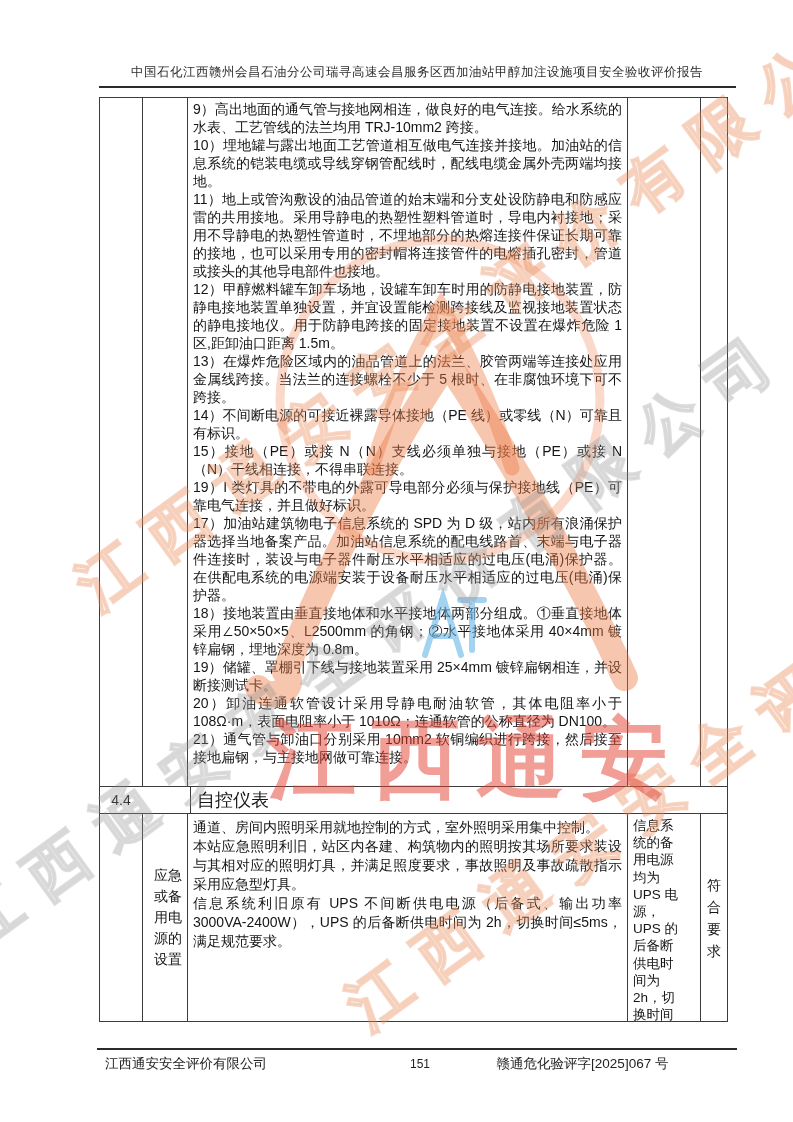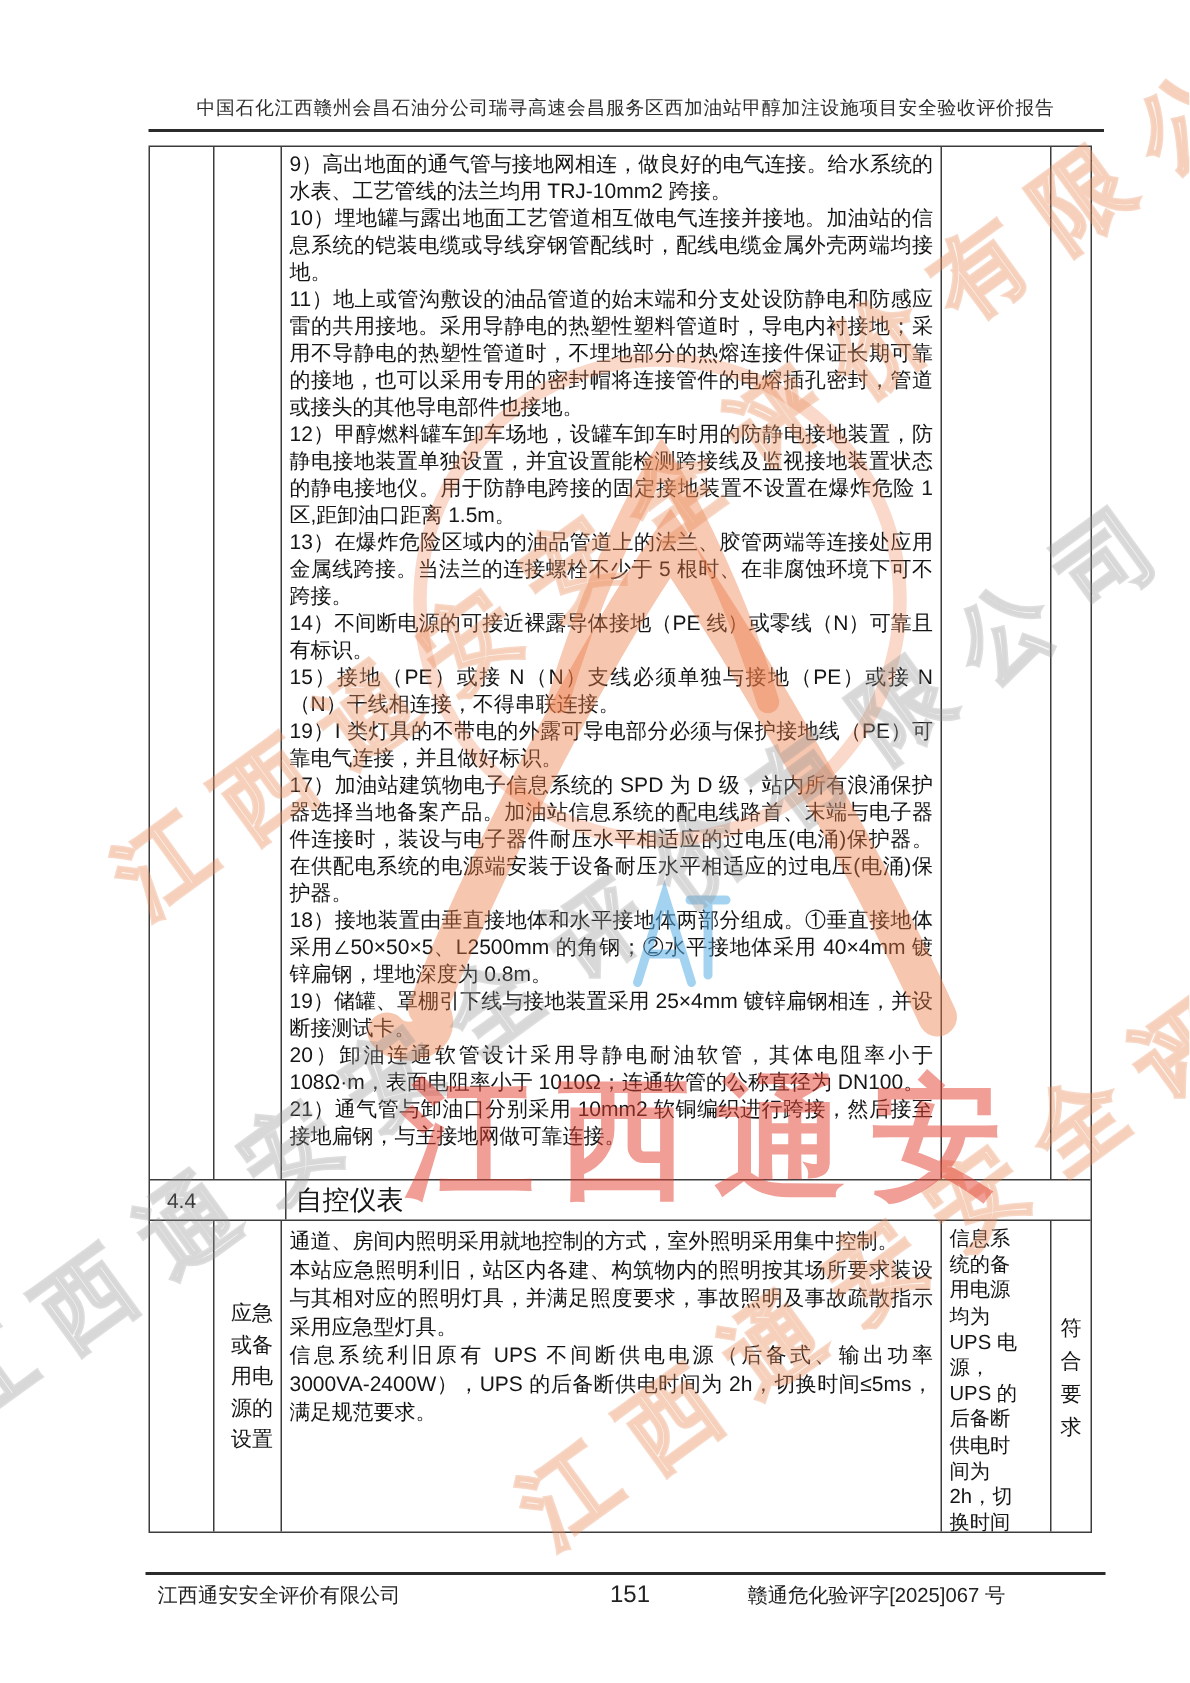--- a/index.html
+++ b/index.html
@@ -34,21 +34,21 @@
                 font-size:14px; line-height:21px; padding:0 5px; }
   .result-cell { font-size:13.5px; line-height:17.2px; padding:3px 4px 0 5px; text-align:left; }
   .conclusion-cell { display:flex; align-items:center; justify-content:center; text-align:center;
                      font-size:14px; line-height:22px; padding:0 12px;margin-left:12px; }
 
   
   .ftr-rule { position:absolute; left:97px; top:1048px; width:640px; height:2px; background:#2b2b2b; }
   .ftr { position:absolute; left:97px; top:1055px; width:640px; display:flex;
          align-items:baseline; font-size:13.5px; color:#222; }
   .ftr .f-left { flex:1; padding-left:8px; }
-  .ftr .f-center { flex:0 0 auto; font-size:16px; }
+  .ftr .f-center { flex:0 0 auto; font-size:12px; }
   .ftr .f-right { flex:1; text-align:center; padding-right:2px; }
 
   
   .wm-layer { position:absolute; inset:0; pointer-events:none; z-index:6; }
   .wm-red { position:absolute; left:268px; top:700px; font-size:88px; font-weight:700;
             letter-spacing:16px; color:rgba(228,62,48,0.50); white-space:nowrap;text-align:center; }
   .wm-diag { position:absolute; white-space:nowrap; font-size:62px; font-weight:700;
              letter-spacing:22px; transform:rotate(-36deg); transform-origin:left top;
              color:rgba(236,146,100,0.10); -webkit-text-stroke:2px rgba(233,140,92,0.35); }
   .wm-diag.gray { color:rgba(150,150,150,0.08); -webkit-text-stroke:2px rgba(145,145,145,0.30); }

